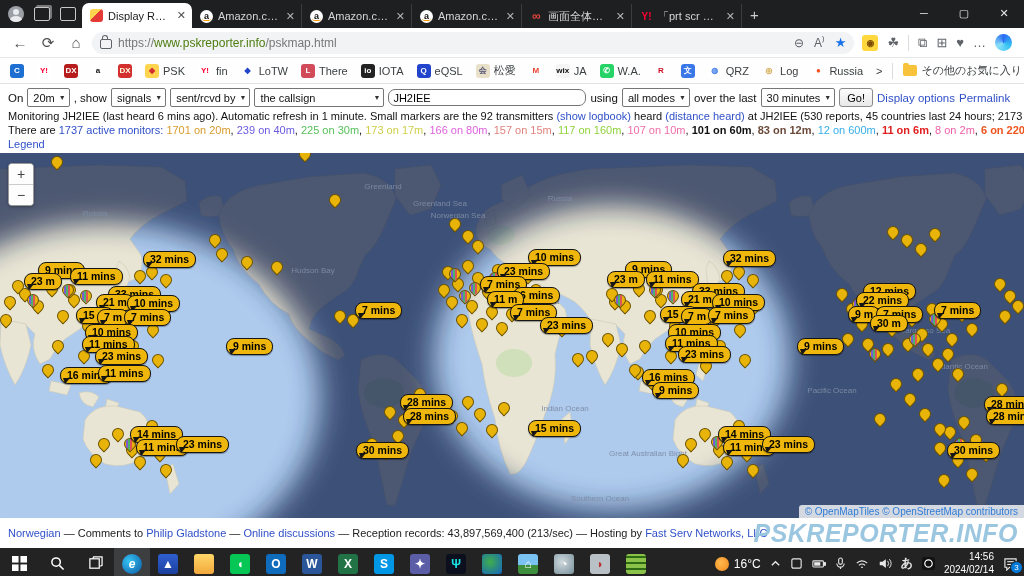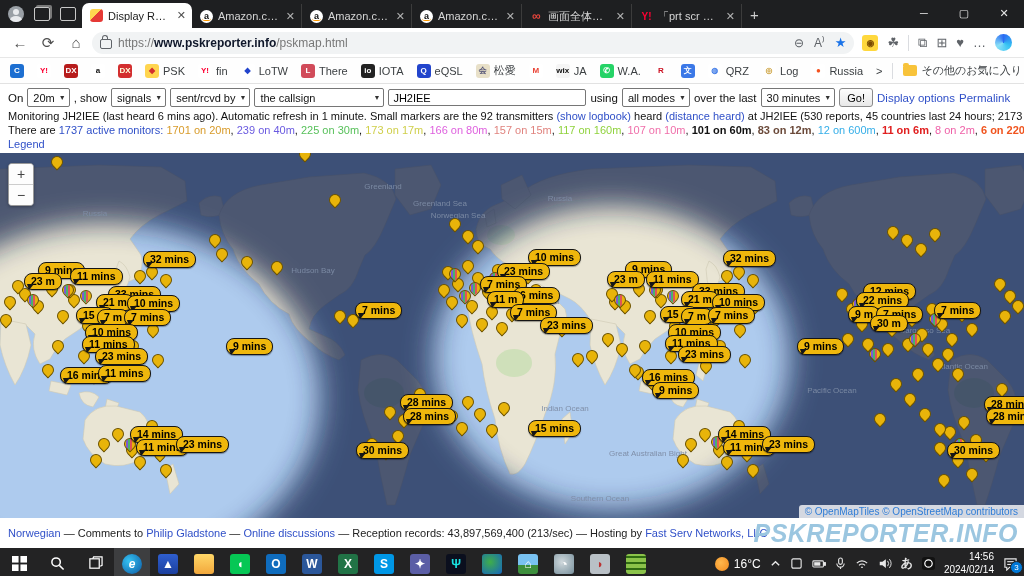--- a/index.html
+++ b/index.html
@@ -30,42 +30,42 @@
   .win-controls{margin-left:auto;display:flex;align-self:flex-start;}
   .win-controls span{width:40px;height:26px;display:flex;align-items:center;justify-content:center;color:#e8e8e8;font-size:11px;}
 
   
   .toolbar{height:30px;background:#fff;display:flex;align-items:center;padding:0 8px;gap:4px;border-bottom:1px solid #e7e7e7;box-sizing:border-box;}
   .nav-ic{width:24px;height:24px;display:flex;align-items:center;justify-content:center;color:#4d4d4d;font-size:15px;flex:none;}
   .urlpill{flex:1;height:22px;background:#f1f3f4;border-radius:12px;display:flex;align-items:center;padding:0 8px;gap:6px;min-width:0;}
   .urlpill .lock{width:10px;height:8px;border:1.2px solid #5f6368;border-radius:2px;position:relative;margin-top:3px;flex:none;}
   .urlpill .lock::before{content:"";position:absolute;top:-5px;left:1px;width:4px;height:4px;border:1.2px solid #5f6368;border-bottom:none;border-radius:4px 4px 0 0;}
   .url{font-size:12px;color:#777;white-space:nowrap;overflow:hidden;flex:1;}
-  .url b{color:#0f172a;font-weight:bold;}
+  .url b{color:#4d7c0f;font-weight:normal;}
   .pill-ics{display:flex;gap:10px;align-items:center;color:#5f6368;font-size:12px;}
   .star{color:#1a73e8;font-size:13px;}
   .ext-ics{display:flex;align-items:center;gap:9px;padding:0 4px;color:#5f6368;font-size:13px;}
   .ext-sq{width:16px;height:16px;border-radius:3px;display:flex;align-items:center;justify-content:center;font-size:9px;font-weight:bold;}
   .divid{width:1px;height:16px;background:#dadce0;}
   .copilot{width:17px;height:17px;border-radius:50%;background:conic-gradient(#2b6bf3,#35c3f3,#8ae0f7,#2b6bf3);}
 
   
   .bookmarks{height:26px;background:#fefefe;border-bottom:1px solid #e2e2e2;display:flex;align-items:center;padding:0 10px;gap:13px;font-size:11px;color:#3c4043;box-sizing:border-box;}
   .bm{display:flex;align-items:center;gap:4px;white-space:nowrap;}
   .bm-ic{width:14px;height:14px;border-radius:3px;display:flex;align-items:center;justify-content:center;font-size:8px;font-weight:bold;flex:none;}
   .bm-right{margin-left:auto;display:flex;align-items:center;gap:10px;}
   .folder-ic{width:14px;height:11px;background:#f8c33a;border-radius:2px;position:relative;}
   .folder-ic::before{content:"";position:absolute;top:-2px;left:0;width:6px;height:3px;background:#f8c33a;border-radius:2px 2px 0 0;}
 
   
   .page{background:#fff;}
   .controls{display:flex;align-items:center;gap:4px;padding:4px 6px 2px 8px;font-size:11.5px;color:#111;flex-wrap:nowrap;}
   .sel{display:inline-flex;align-items:center;gap:4px;border:1px solid #767676;border-radius:2px;background:#fff;height:17px;padding:0 3px 0 5px;font-size:11px;}
   .sel .arr{font-size:7px;color:#333;}
-  .ctl-input{height:15px;border:1px solid #767676;border-radius:2px;font-size:11px;width:188px;padding:0 4px;font-family:"Liberation Sans",sans-serif;}
+  .ctl-input{height:15px;border:1px solid #767676;border-radius:7px;font-size:11px;width:188px;padding:0 4px;font-family:"Liberation Sans",sans-serif;}
   .go-btn{height:19px;border:1px solid #8a8a8a;border-radius:3px;background:linear-gradient(#fdfdfd,#e8e8e8);font-size:11px;padding:0 7px;font-family:"Liberation Sans",sans-serif;}
   a.lnk{color:#3050c8;text-decoration:none;cursor:pointer;}
   .infoline{padding:1px 8px;font-size:11px;color:#111;white-space:nowrap;}
   .bands span{font-weight:normal;}
   .legend-row{padding:1px 8px 3px;font-size:11px;}
 
   
   .map{position:relative;width:1024px;height:365px;overflow:hidden;background:#aecbee;}
   .map svg.base{position:absolute;left:0;top:0;}
   .pin{position:absolute;width:12px;height:12px;background:#e8b40a;border:1px solid #6b5200;border-radius:50% 50% 50% 0;transform:rotate(-45deg);box-sizing:border-box;}

